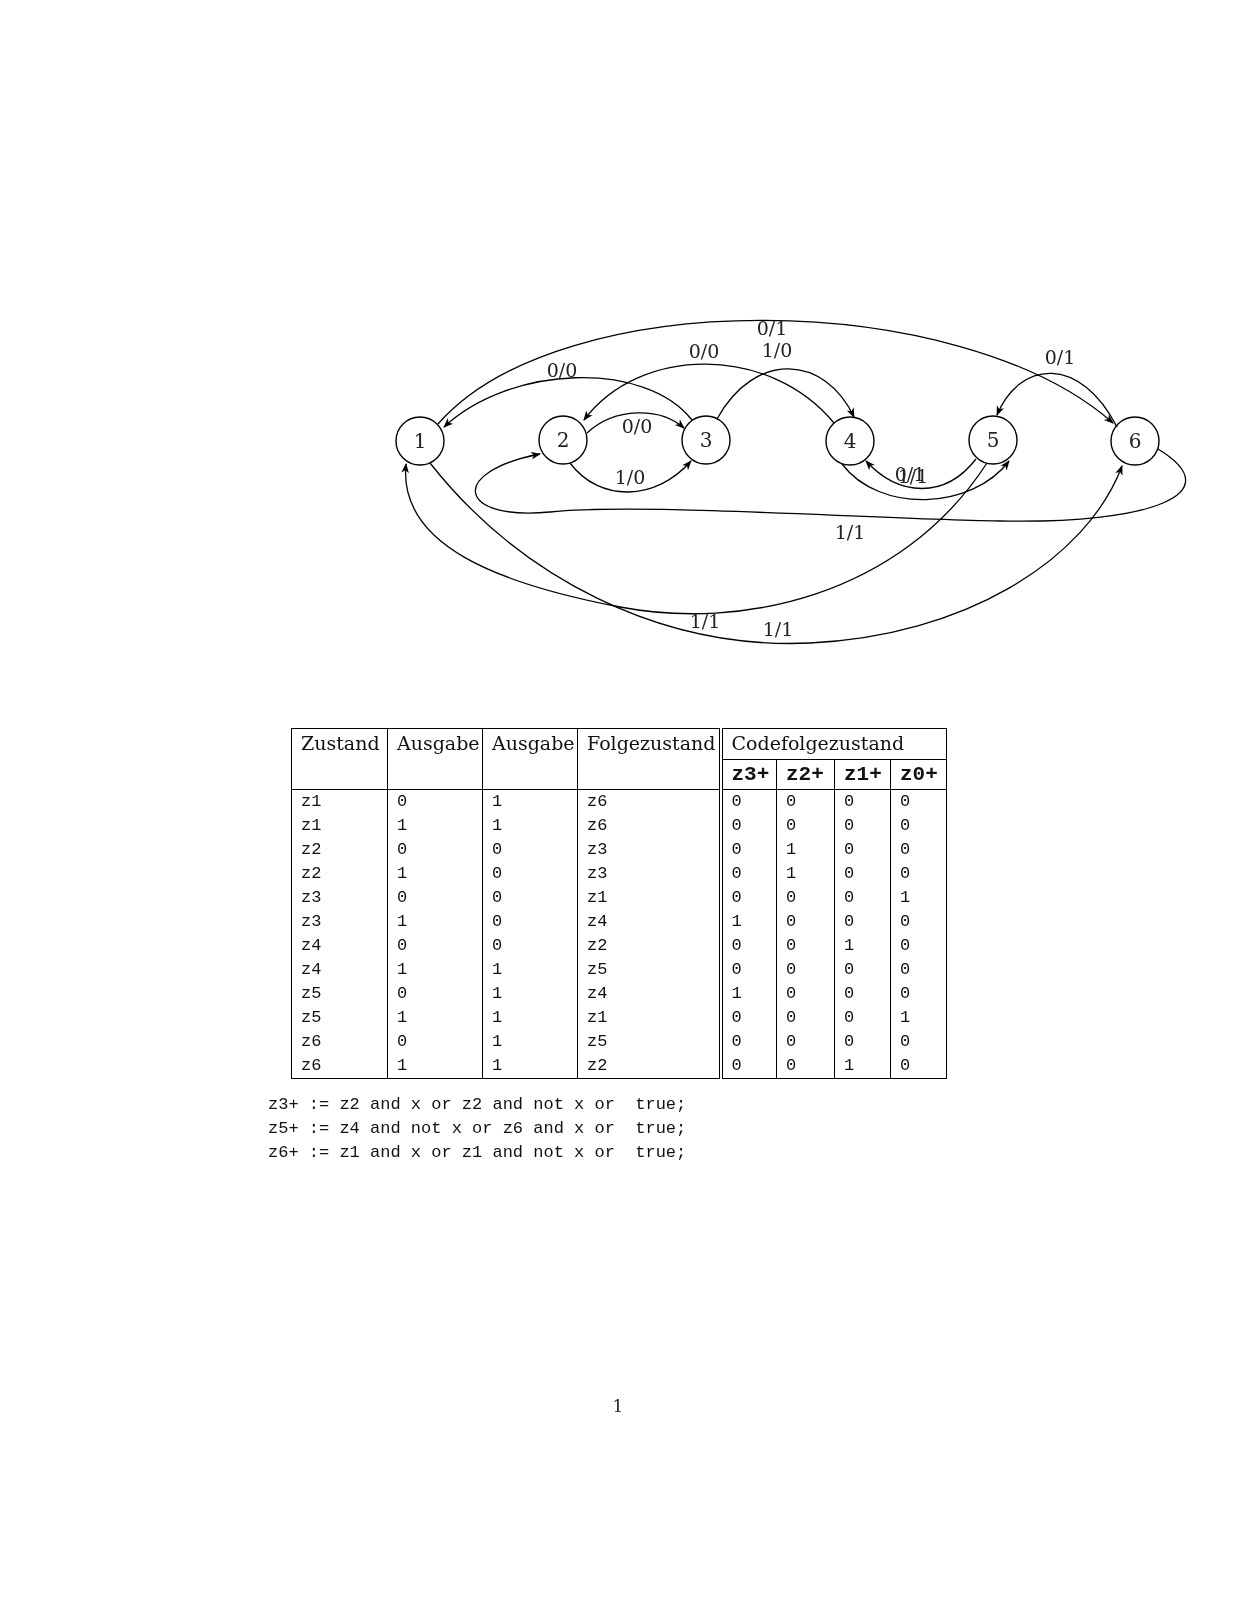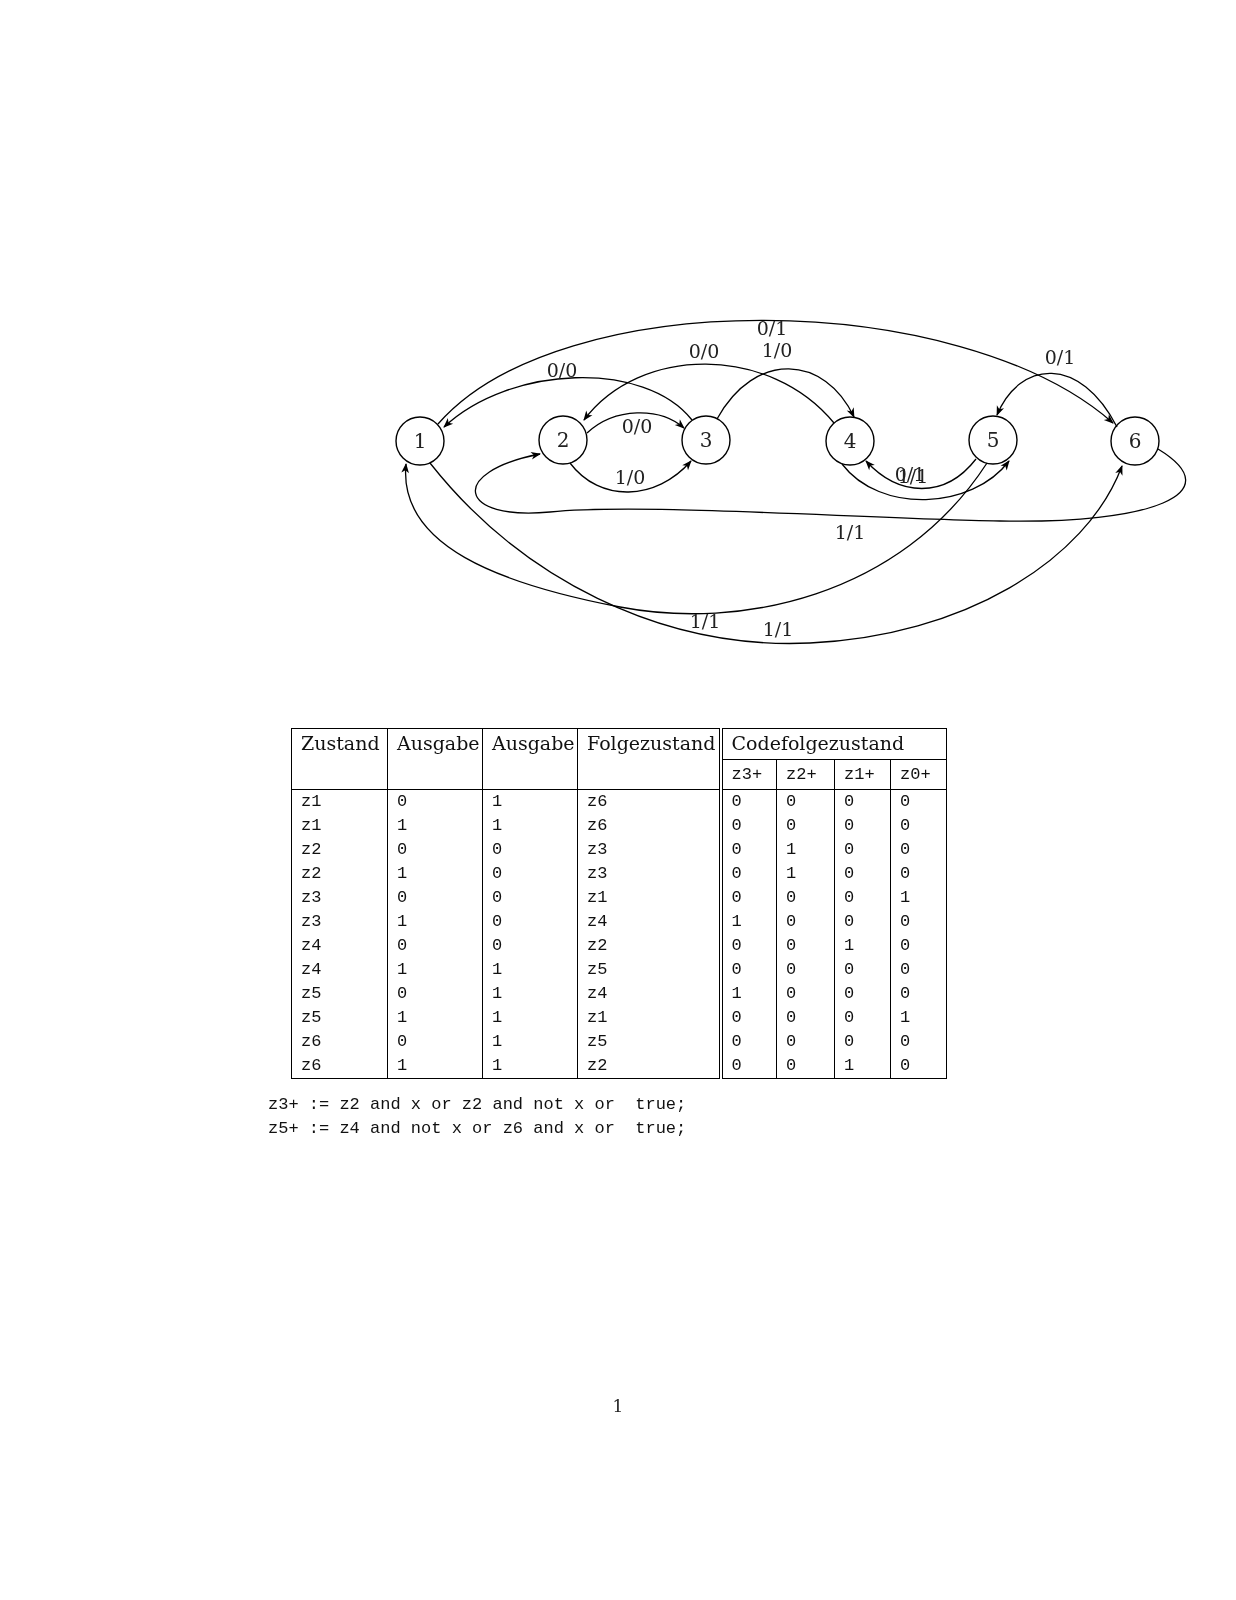--- a/index.html
+++ b/index.html
@@ -21,21 +21,21 @@
   table.tbl th, table.tbl td{
     padding:0 0 0 9px;margin:0;text-align:left;vertical-align:middle;
     border-left:1.2px solid #000;overflow:hidden;white-space:nowrap;
   }
   table.tbl th.hmain{
     font-family:"DejaVu Serif", serif;font-weight:normal;font-size:19px;
     vertical-align:top;padding-top:3px;height:27px;border-bottom:1.2px solid #000;
   }
   table.tbl th.grp{border-bottom:1.2px solid #000;}
   table.tbl th.sub{
-    font-family:"Liberation Mono", monospace;font-weight:normal;font-size:17px;
+    font-family:"Liberation Mono", monospace;font-weight:bold;font-size:21px;
     height:29px;border-bottom:1.2px solid #000;
   }
   table.tbl td{
     font-family:"Liberation Mono", monospace;font-size:17px;height:24px;line-height:24px;
   }
   .dbl{border-left:4px double #000 !important;}
   .nlb{border-left:none !important;}
 
   
   #codeblock{position:absolute;left:268px;top:1093px;}
@@ -247,15 +247,16 @@
       <td>1</td>
       <td>0</td>
     </tr>
   </tbody>
     </table>
 </div>
 
 <div id="codeblock">
   <div class="code-line">z3+ := z2 and x or z2 and not x or  true;</div>
   <div class="code-line">z5+ := z4 and not x or z6 and x or  true;</div>
+  <div class="code-line">z6+ := z1 and x or z1 and not x or  true;</div>
 </div>
 
 <div id="pageno">1</div>
 
 </body></html>

